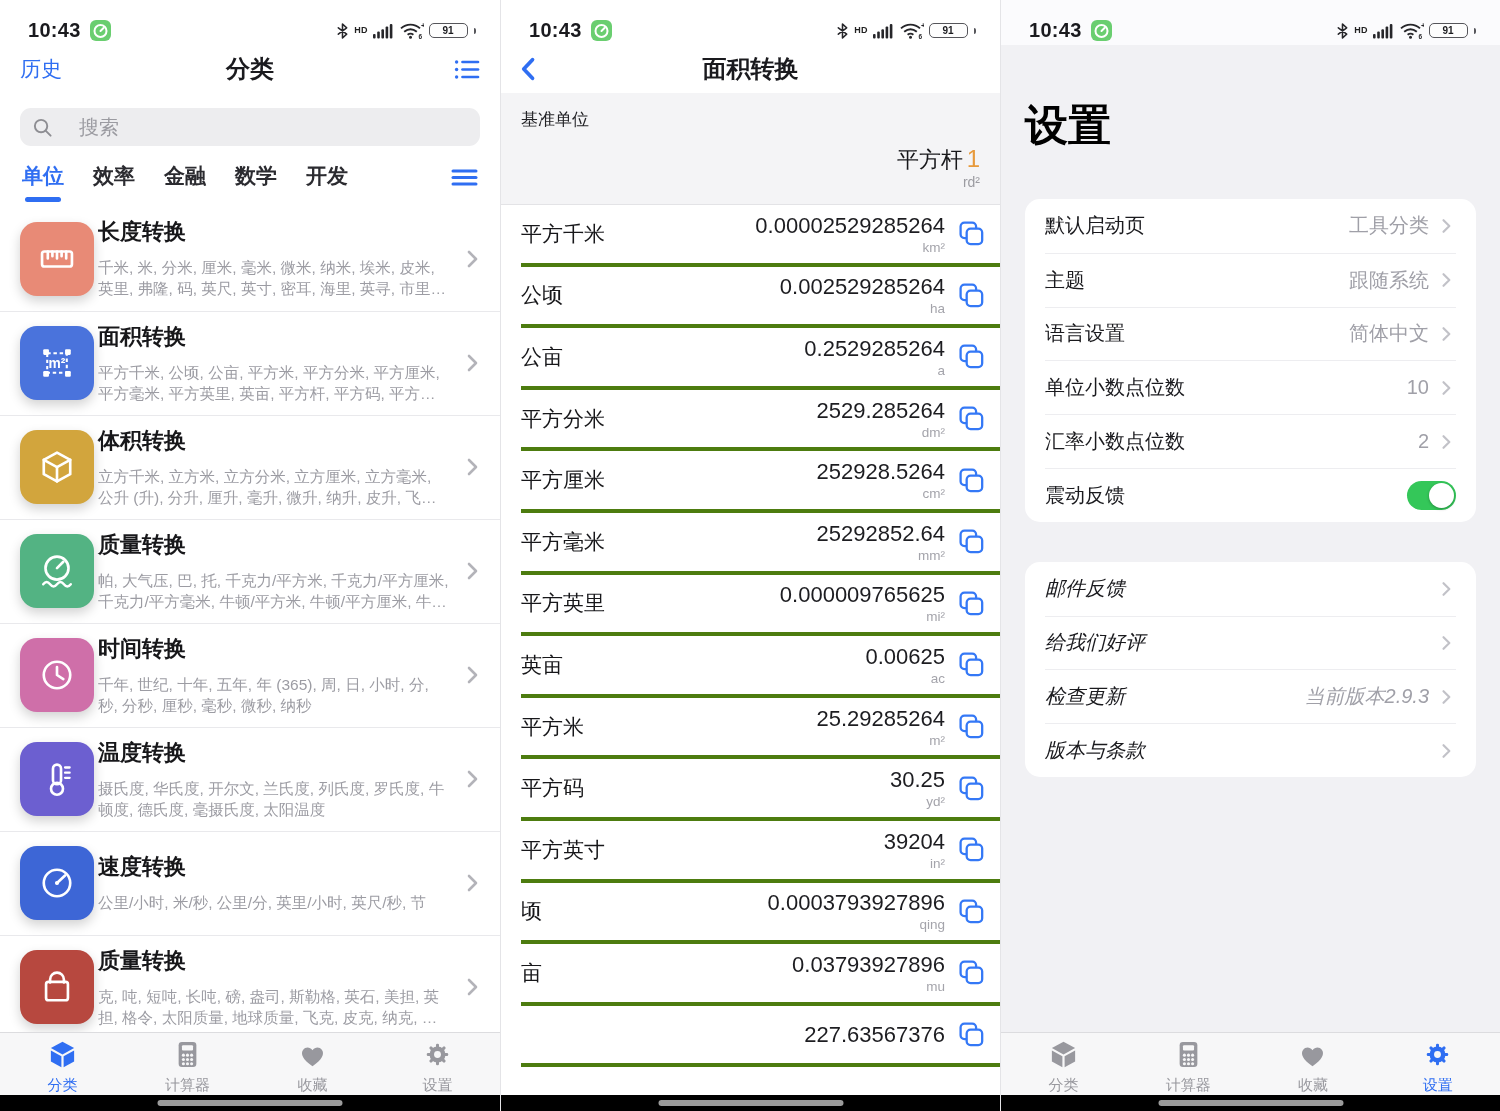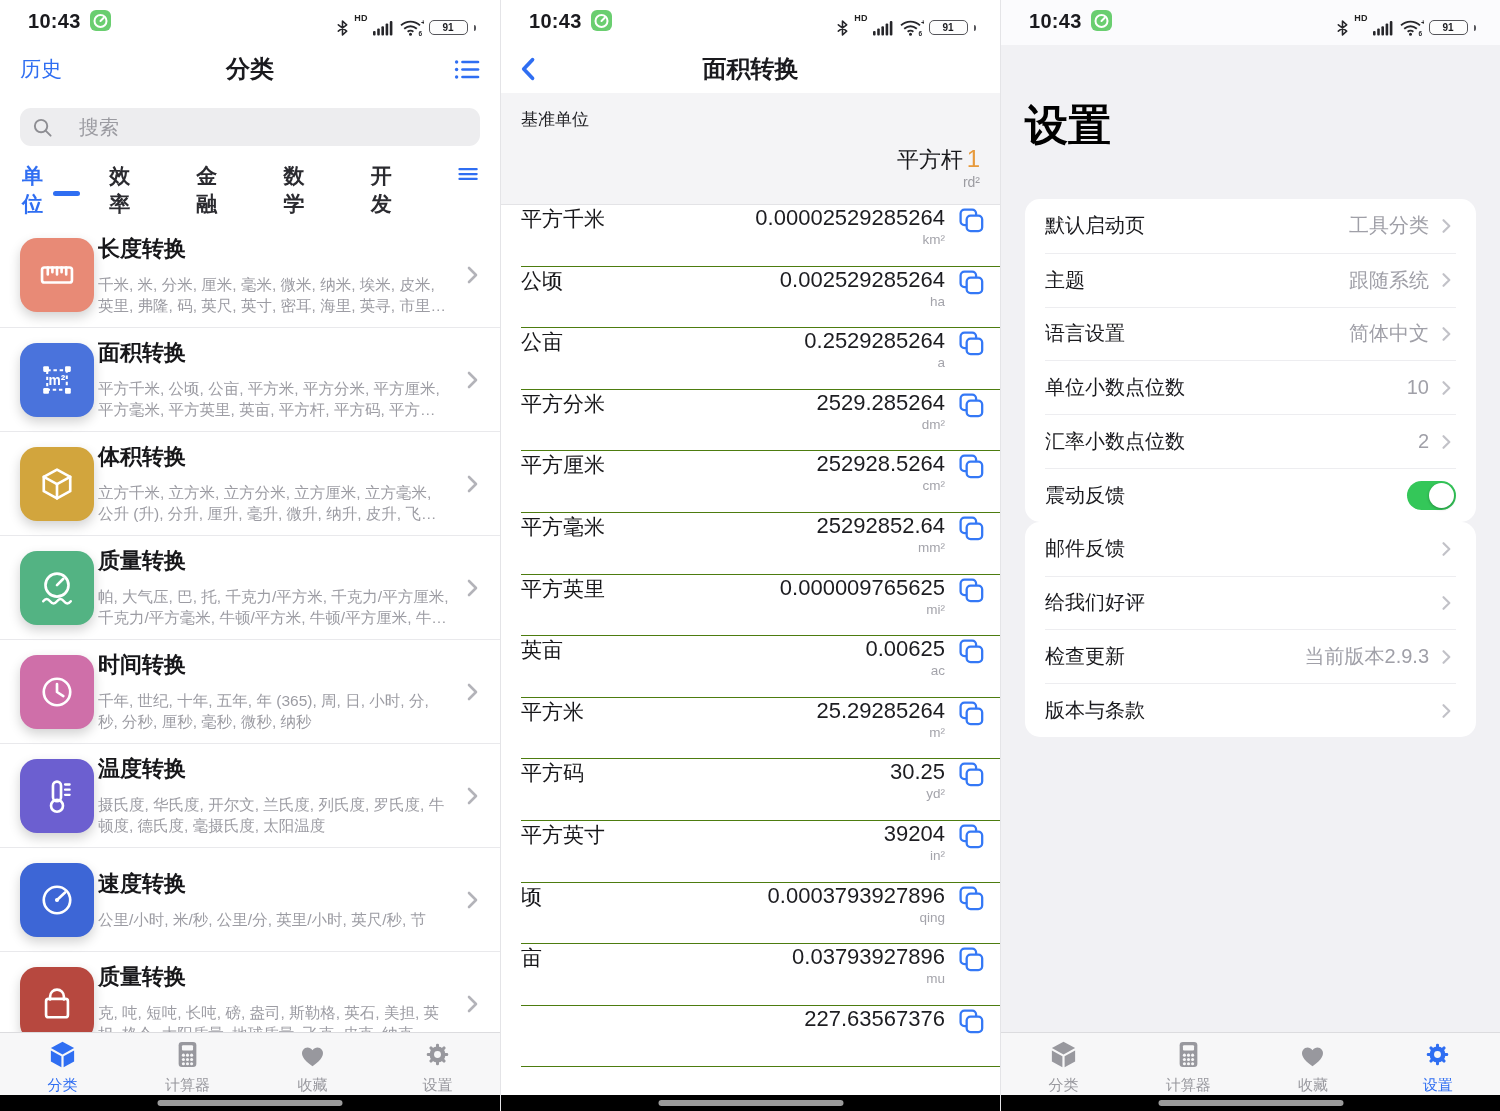--- a/index.html
+++ b/index.html
@@ -2,40 +2,40 @@
 <html><head>
 <meta charset="utf-8">
 <style>
   html,body{margin:0;padding:0;background:#000;}
   *{box-sizing:border-box;-webkit-font-smoothing:antialiased;}
   .phones{display:flex;width:1500px;height:1111px;font-family:"Liberation Sans","DejaVu Sans",sans-serif;color:#1a1a1e;}
   .screen{width:500px;height:1111px;position:relative;overflow:hidden;background:#fff;}
   .screen+.screen{border-left:1px solid #e4e4e7;}
 
   
-  .statusbar{height:45px;display:flex;padding:10px 24px 0 28px;}
+  .statusbar{height:45px;display:flex;align-items:center;padding:16px 24px 0 28px;}
   .sb-time{font-size:20px;font-weight:700;letter-spacing:.3px;}
   .sb-appicon{width:21px;height:21px;border-radius:6px;background:#6ace70;margin-left:9px;position:relative;}
   .sb-appicon svg{position:absolute;inset:0;}
   .sb-right{margin-left:auto;display:flex;align-items:center;gap:5px;}
   .sb-hd{font-size:9px;font-weight:700;color:#222;align-self:flex-start;margin-top:3px;letter-spacing:.2px;}
   .battery{width:39px;height:15px;border:1.6px solid #55555a;border-radius:5px;display:flex;align-items:center;justify-content:center;font-size:10px;font-weight:700;color:#1a1a1e;background:#fdfdfd;}
   .battery-cap{width:2.4px;height:6px;background:#55555a;border-radius:0 2px 2px 0;margin-left:1px;}
 
   
   .nav1{height:48px;position:relative;display:flex;align-items:center;justify-content:center;}
   .nav1-left{position:absolute;left:20px;font-size:21px;color:#2f6ef2;}
   .nav1-title{font-size:24px;font-weight:700;}
   .nav1-right{position:absolute;right:20px;width:27px;height:27px;color:#2f6ef2;}
   .searchbar{margin:15px 20px 0;height:38px;background:#ededef;border-radius:11px;display:flex;align-items:center;padding:0 12px;gap:24px;}
   .searchbar svg{width:21px;height:21px;flex:0 0 auto;}
   .searchbar input{border:none;outline:none;background:transparent;font-size:20px;width:100%;font-family:inherit;color:#1a1a1e;}
   .searchbar input::placeholder{color:#9b9ba1;}
   .seg-tabs{margin-top:16px;padding:0 22px;display:flex;align-items:flex-start;gap:29px;}
-  .seg-tab{font-size:21px;font-weight:600;color:#2b2b30;display:flex;flex-direction:row;align-items:center;}
+  .seg-tab{font-size:21px;font-weight:600;color:#2b2b30;display:flex;flex-direction:column;align-items:center;}
   .seg-tab.active{color:#2f6ef2;}
   .seg-underline{width:36px;height:4.5px;border-radius:3px;background:#2f6ef2;margin-top:7px;visibility:hidden;}
   .seg-tab.active .seg-underline{visibility:visible;}
   .seg-menu{margin-left:auto;width:27px;height:27px;color:#2f6ef2;margin-top:2px;}
   .cat-list{margin-top:5px;}
   .cat-row{display:flex;align-items:center;height:104px;padding:0 16px 0 20px;}
   .cat-row+.cat-row{border-top:1px solid #e9e9ec;}
   .cat-icon{width:74px;height:74px;border-radius:17px;flex:0 0 auto;display:flex;align-items:center;justify-content:center;box-shadow:0 5px 12px rgba(0,0,0,.18);}
   .cat-icon svg{width:46px;height:46px;}
   .cat-body{flex:1;margin:0 10px 0 4px;min-width:0;}
@@ -56,34 +56,34 @@
   .nav2-back{position:absolute;left:14px;width:28px;height:28px;color:#2f6ef2;}
   .nav2-title{font-size:24px;font-weight:700;}
   .base-panel{position:absolute;top:93px;left:0;right:0;height:112px;background:#f4f4f6;border-bottom:1px solid #e3e3e6;padding:15px 20px 0;}
   .base-label{font-size:17px;color:#232327;}
   .base-row{margin-top:14px;display:flex;align-items:flex-start;}
   .base-name{font-size:22px;color:#17171a;flex:1;text-align:right;}
   .base-right{text-align:right;}
   .base-value{font-size:24px;font-weight:500;}
   .base-sym{font-size:14px;color:#9b9ba1;margin-top:1px;}
   .conv-rows{position:absolute;top:205px;left:0;right:0;bottom:16px;overflow:hidden;background:#fff;}
-  .conv-row{height:61.6px;display:flex;margin-left:20px;padding-right:13px;border-bottom:1px solid #4d7c0f;}
+  .conv-row{height:61.6px;display:flex;align-items:center;margin-left:20px;padding-right:13px;border-bottom:4px solid #4d7c0f;}
   .conv-name{font-size:21px;color:#17171a;flex:1;}
   .conv-right{text-align:right;}
   .conv-value{font-size:22px;color:#1d1d21;}
   .conv-sym{font-size:13.5px;color:#a4a4ab;margin-top:1px;}
   .copy-btn{width:31px;height:31px;margin-left:11px;flex:0 0 auto;background:none;border:none;padding:0;cursor:pointer;}
 
   
   .screen-settings{background:#f1f1f4;}
   .screen-settings .statusbar{background:#fbfbfd;}
   .settings-title{margin:52px 24px 0;font-size:43px;font-weight:800;color:#000;}
   .card{margin:0 24px;background:#fff;border-radius:15px;}
   .card1{margin-top:44px;}
-  .card2{}
+  .card2{margin-top:40px;font-style:italic;}
   .srow{height:53.8px;display:flex;align-items:center;margin:0 20px;}
   .srow+.srow{border-top:1px solid #ededf0;}
   .srow-label{font-size:20px;color:#1a1a1e;flex:1;}
   .srow-value{font-size:20px;color:#a0a0a8;}
   .srow-chevron{width:20px;height:20px;color:#c2c2c8;margin-left:7px;flex:0 0 auto;}
   .toggle{width:49px;height:29px;border-radius:15px;position:relative;margin-left:auto;}
   .toggle .knob{position:absolute;top:2px;width:25px;height:25px;border-radius:50%;background:#fff;box-shadow:0 1px 3px rgba(0,0,0,.3);}
   .toggle.on .knob{right:2px;}
 </style>
 </head>

